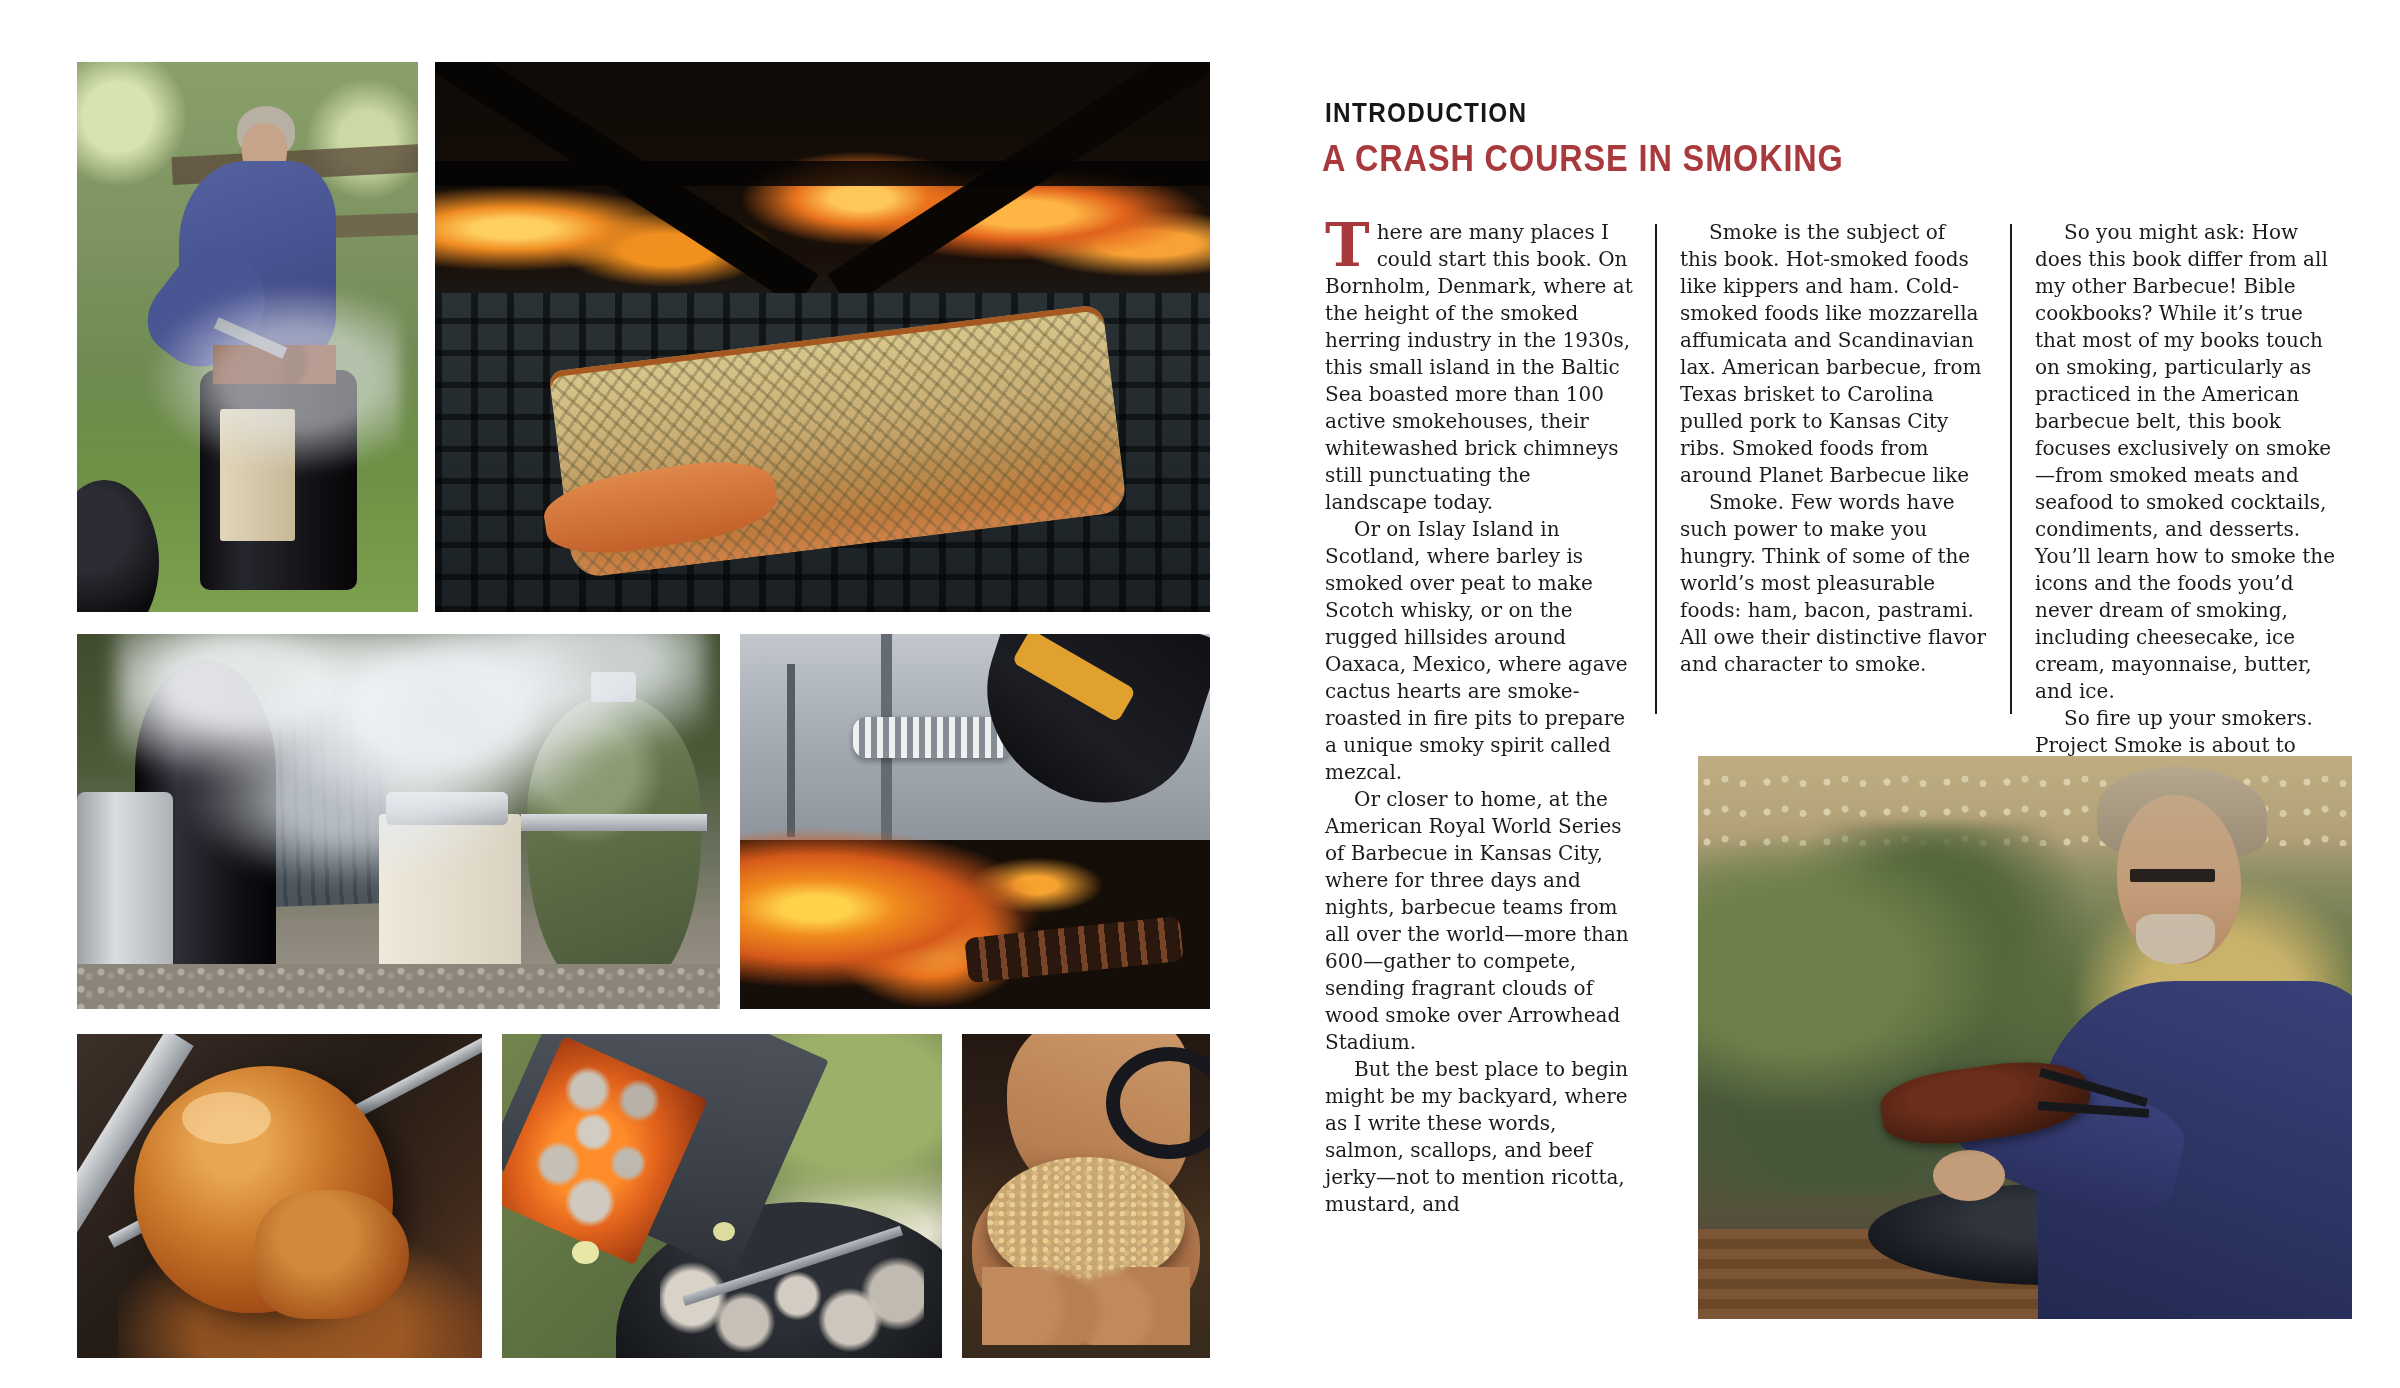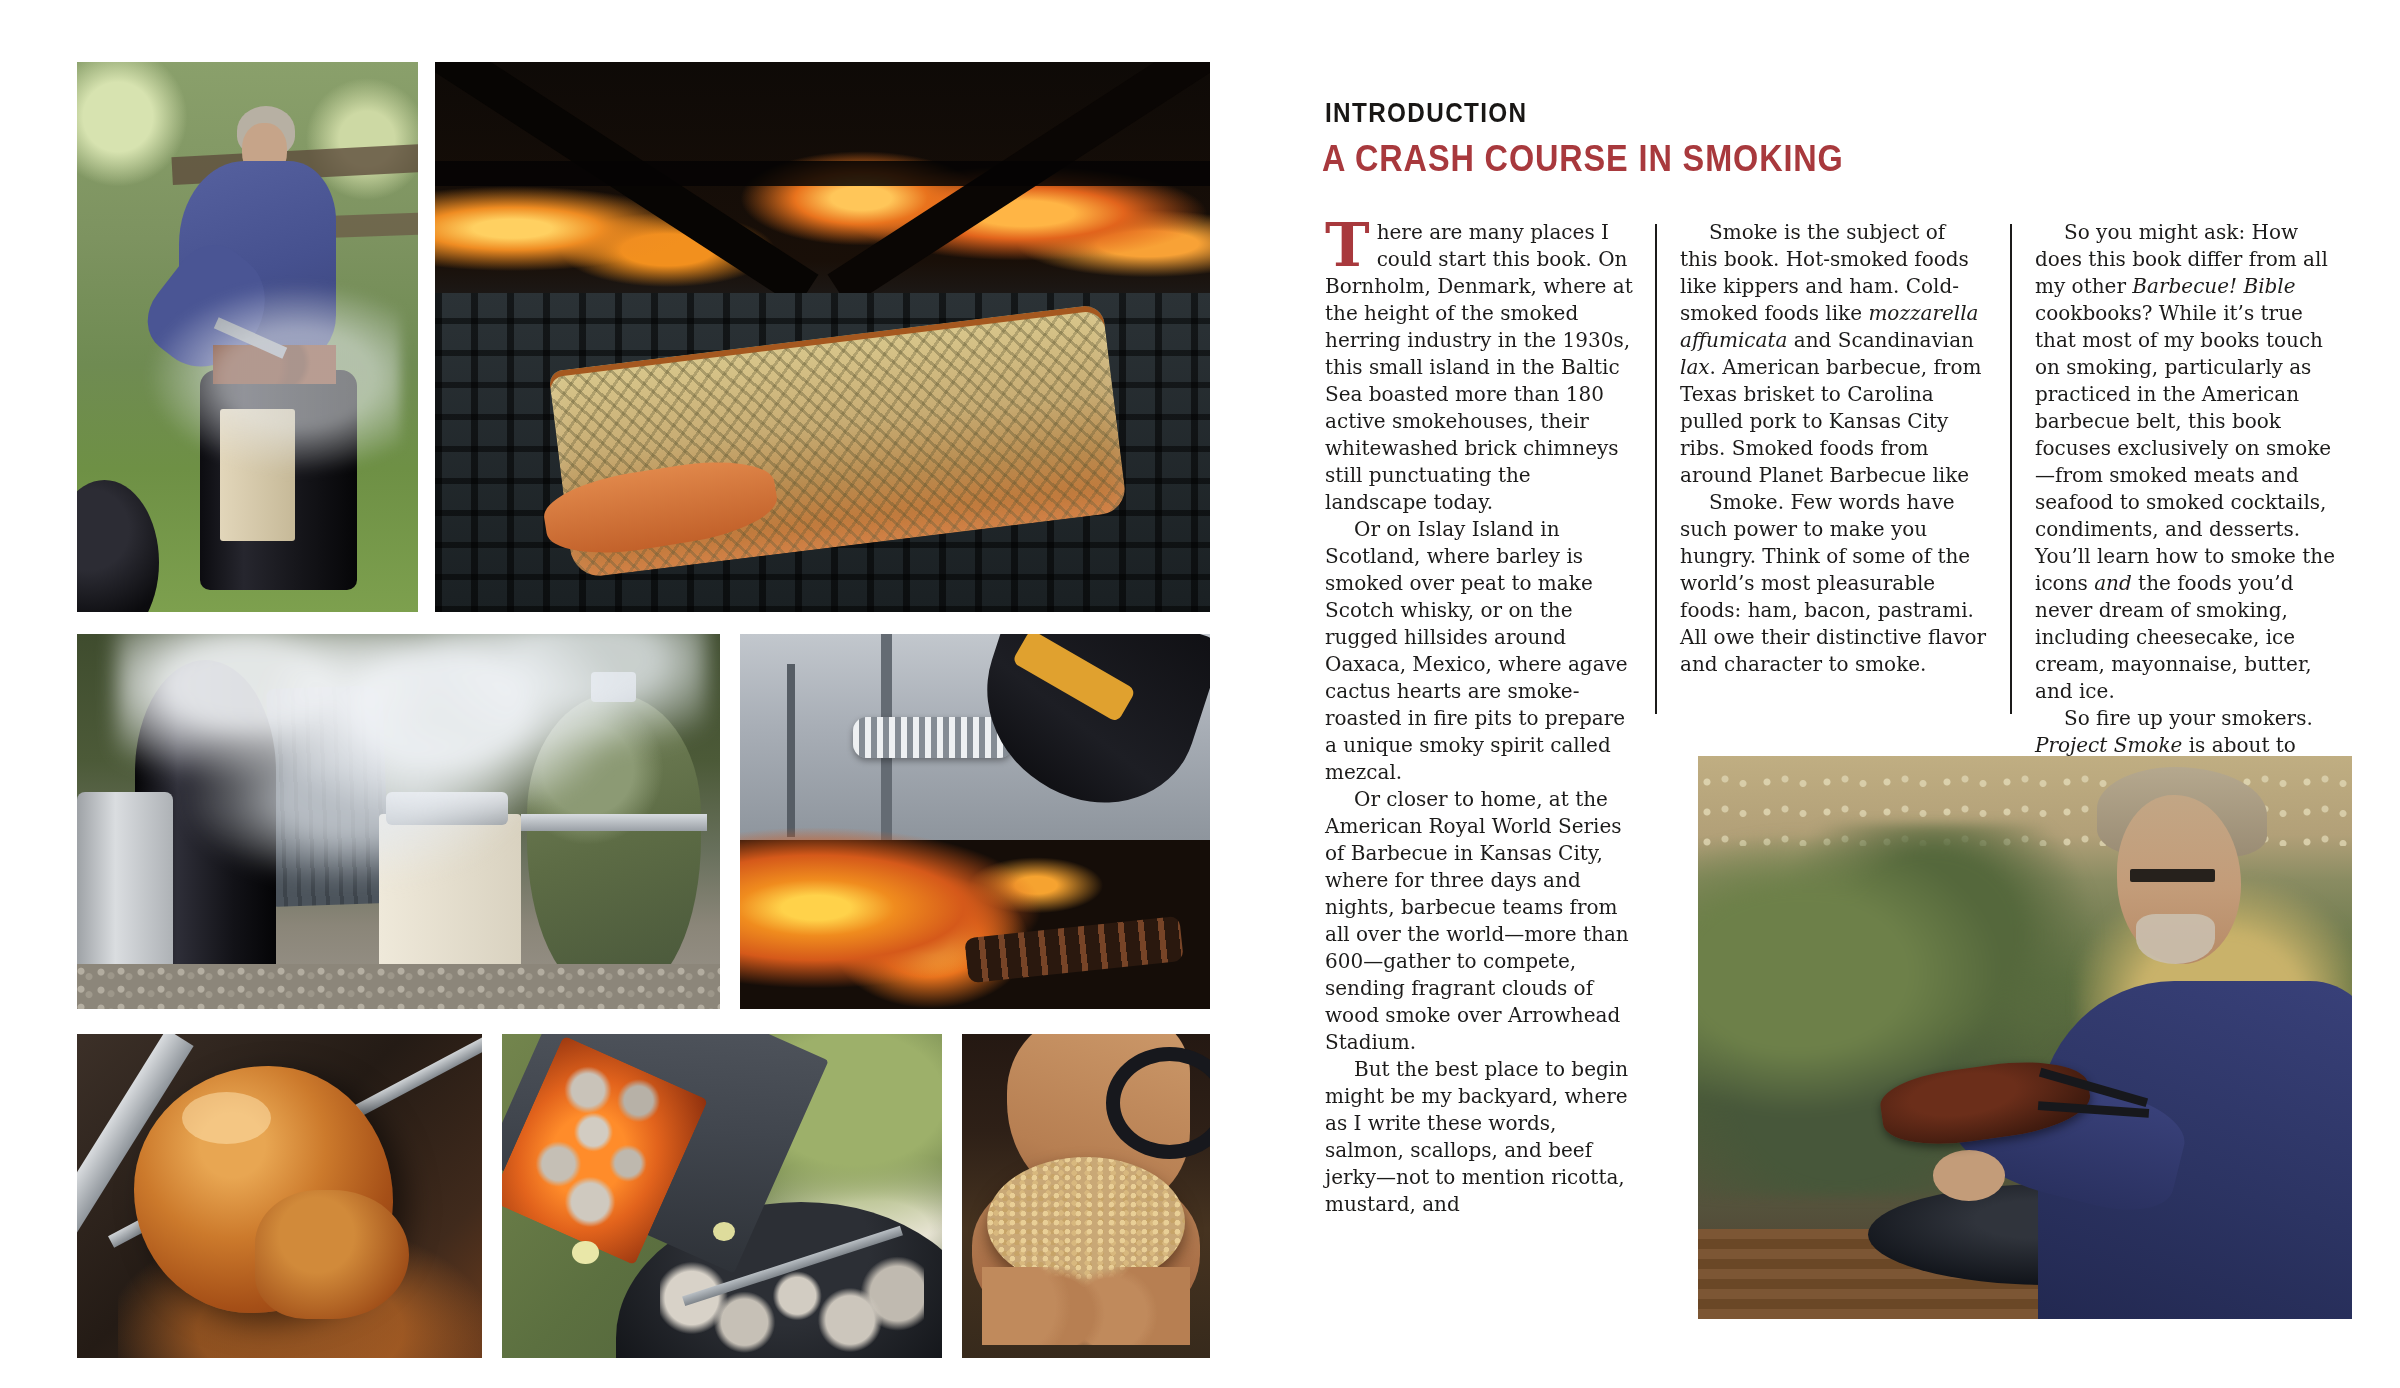--- a/index.html
+++ b/index.html
@@ -178,21 +178,21 @@
           font-weight:700;font-size:27px;letter-spacing:1.5px;color:#191715;}
   .kicker .sq, .bigtitle .sq{display:inline-block;transform:scaleX(.9);transform-origin:left center;white-space:nowrap;}
   .bigtitle{position:absolute;left:1322px;top:138px;font-family:"Liberation Sans",sans-serif;
           font-weight:700;font-size:36px;letter-spacing:1px;color:#a8393d;}
   .col{position:absolute;top:219px;font-size:20px;line-height:27px;text-align:left;}
   #col1{left:1325px;width:308px;}
   #col2{left:1680px;width:308px;}
   #col3{left:2035px;width:312px;}
   .col p{margin:0;text-indent:1.45em;}
   .col p.no-indent{text-indent:0;}
-  .it{font-style:italic;text-align:right;}
+  .it{text-align:right;}
   .dropcap{float:left;color:#a8393d;font-weight:700;font-size:60px;line-height:47px;
            padding:3px 7px 0 0;font-family:"DejaVu Serif",serif;}
   .vrule{position:absolute;top:224px;width:2px;height:490px;background:#1c1b1a;}
   #rule1{left:1655px;}
   #rule2{left:2010px;}
 </style>
 </head>
 <body>
 
 <div class="spread">
@@ -277,21 +277,21 @@
     <div class="ly watch"></div>
     <div class="ly hands"></div>
     <div class="ly pellets"></div>
     <div class="ly fingers"></div>
   </figure>
 
   <div class="kicker"><span class="sq">INTRODUCTION</span></div>
   <div class="bigtitle"><span class="sq">A CRASH COURSE IN SMOKING</span></div>
 
   <div class="col" id="col1">
-      <p class="no-indent"><span class="dropcap">T</span><span>here are many places I could start this book. On Bornholm, Denmark, where at the height of the smoked herring industry in the 1930s, this small island in the Baltic Sea boasted more than 180 active smokehouses, their whitewashed brick chimneys still punctuating the landscape today.</span></p>
+      <p class="no-indent"><span class="dropcap">T</span><span>here are many places I could start this book. On Bornholm, Denmark, where at the height of the smoked herring industry in the 1930s, this small island in the Baltic Sea boasted more than 100 active smokehouses, their whitewashed brick chimneys still punctuating the landscape today.</span></p>
       <p><span>Or on Islay Island in Scotland, where barley is smoked over peat to make Scotch whisky, or on the rugged hillsides around Oaxaca, Mexico, where agave cactus hearts are smoke-roasted in fire pits to prepare a unique smoky spirit called mezcal.</span></p>
       <p><span>Or closer to home, at the American Royal World Series of Barbecue in Kansas City, where for three days and nights, barbecue teams from all over the world—more than 600—gather to compete, sending fragrant clouds of wood smoke over Arrowhead Stadium.</span></p>
       <p><span>But the best place to begin might be my backyard, where as I write these words, salmon, scallops, and beef jerky—not to mention ricotta, mustard, and</span></p>
     </div>
   <div class="vrule" id="rule1"></div>
   <div class="col" id="col2">
       <p><span>Smoke is the subject of this book. Hot-smoked foods like kippers and ham. Cold-smoked foods like </span><span class="it">mozzarella affumicata</span><span> and Scandinavian </span><span class="it">lax</span><span>. American barbecue, from Texas brisket to Carolina pulled pork to Kansas City ribs. Smoked foods from around Planet Barbecue like</span></p>
       <p><span>Smoke. Few words have such power to make you hungry. Think of some of the world’s most pleasurable foods: ham, bacon, pastrami. All owe their distinctive flavor and character to smoke.</span></p>
     </div>
   <div class="vrule" id="rule2"></div>

